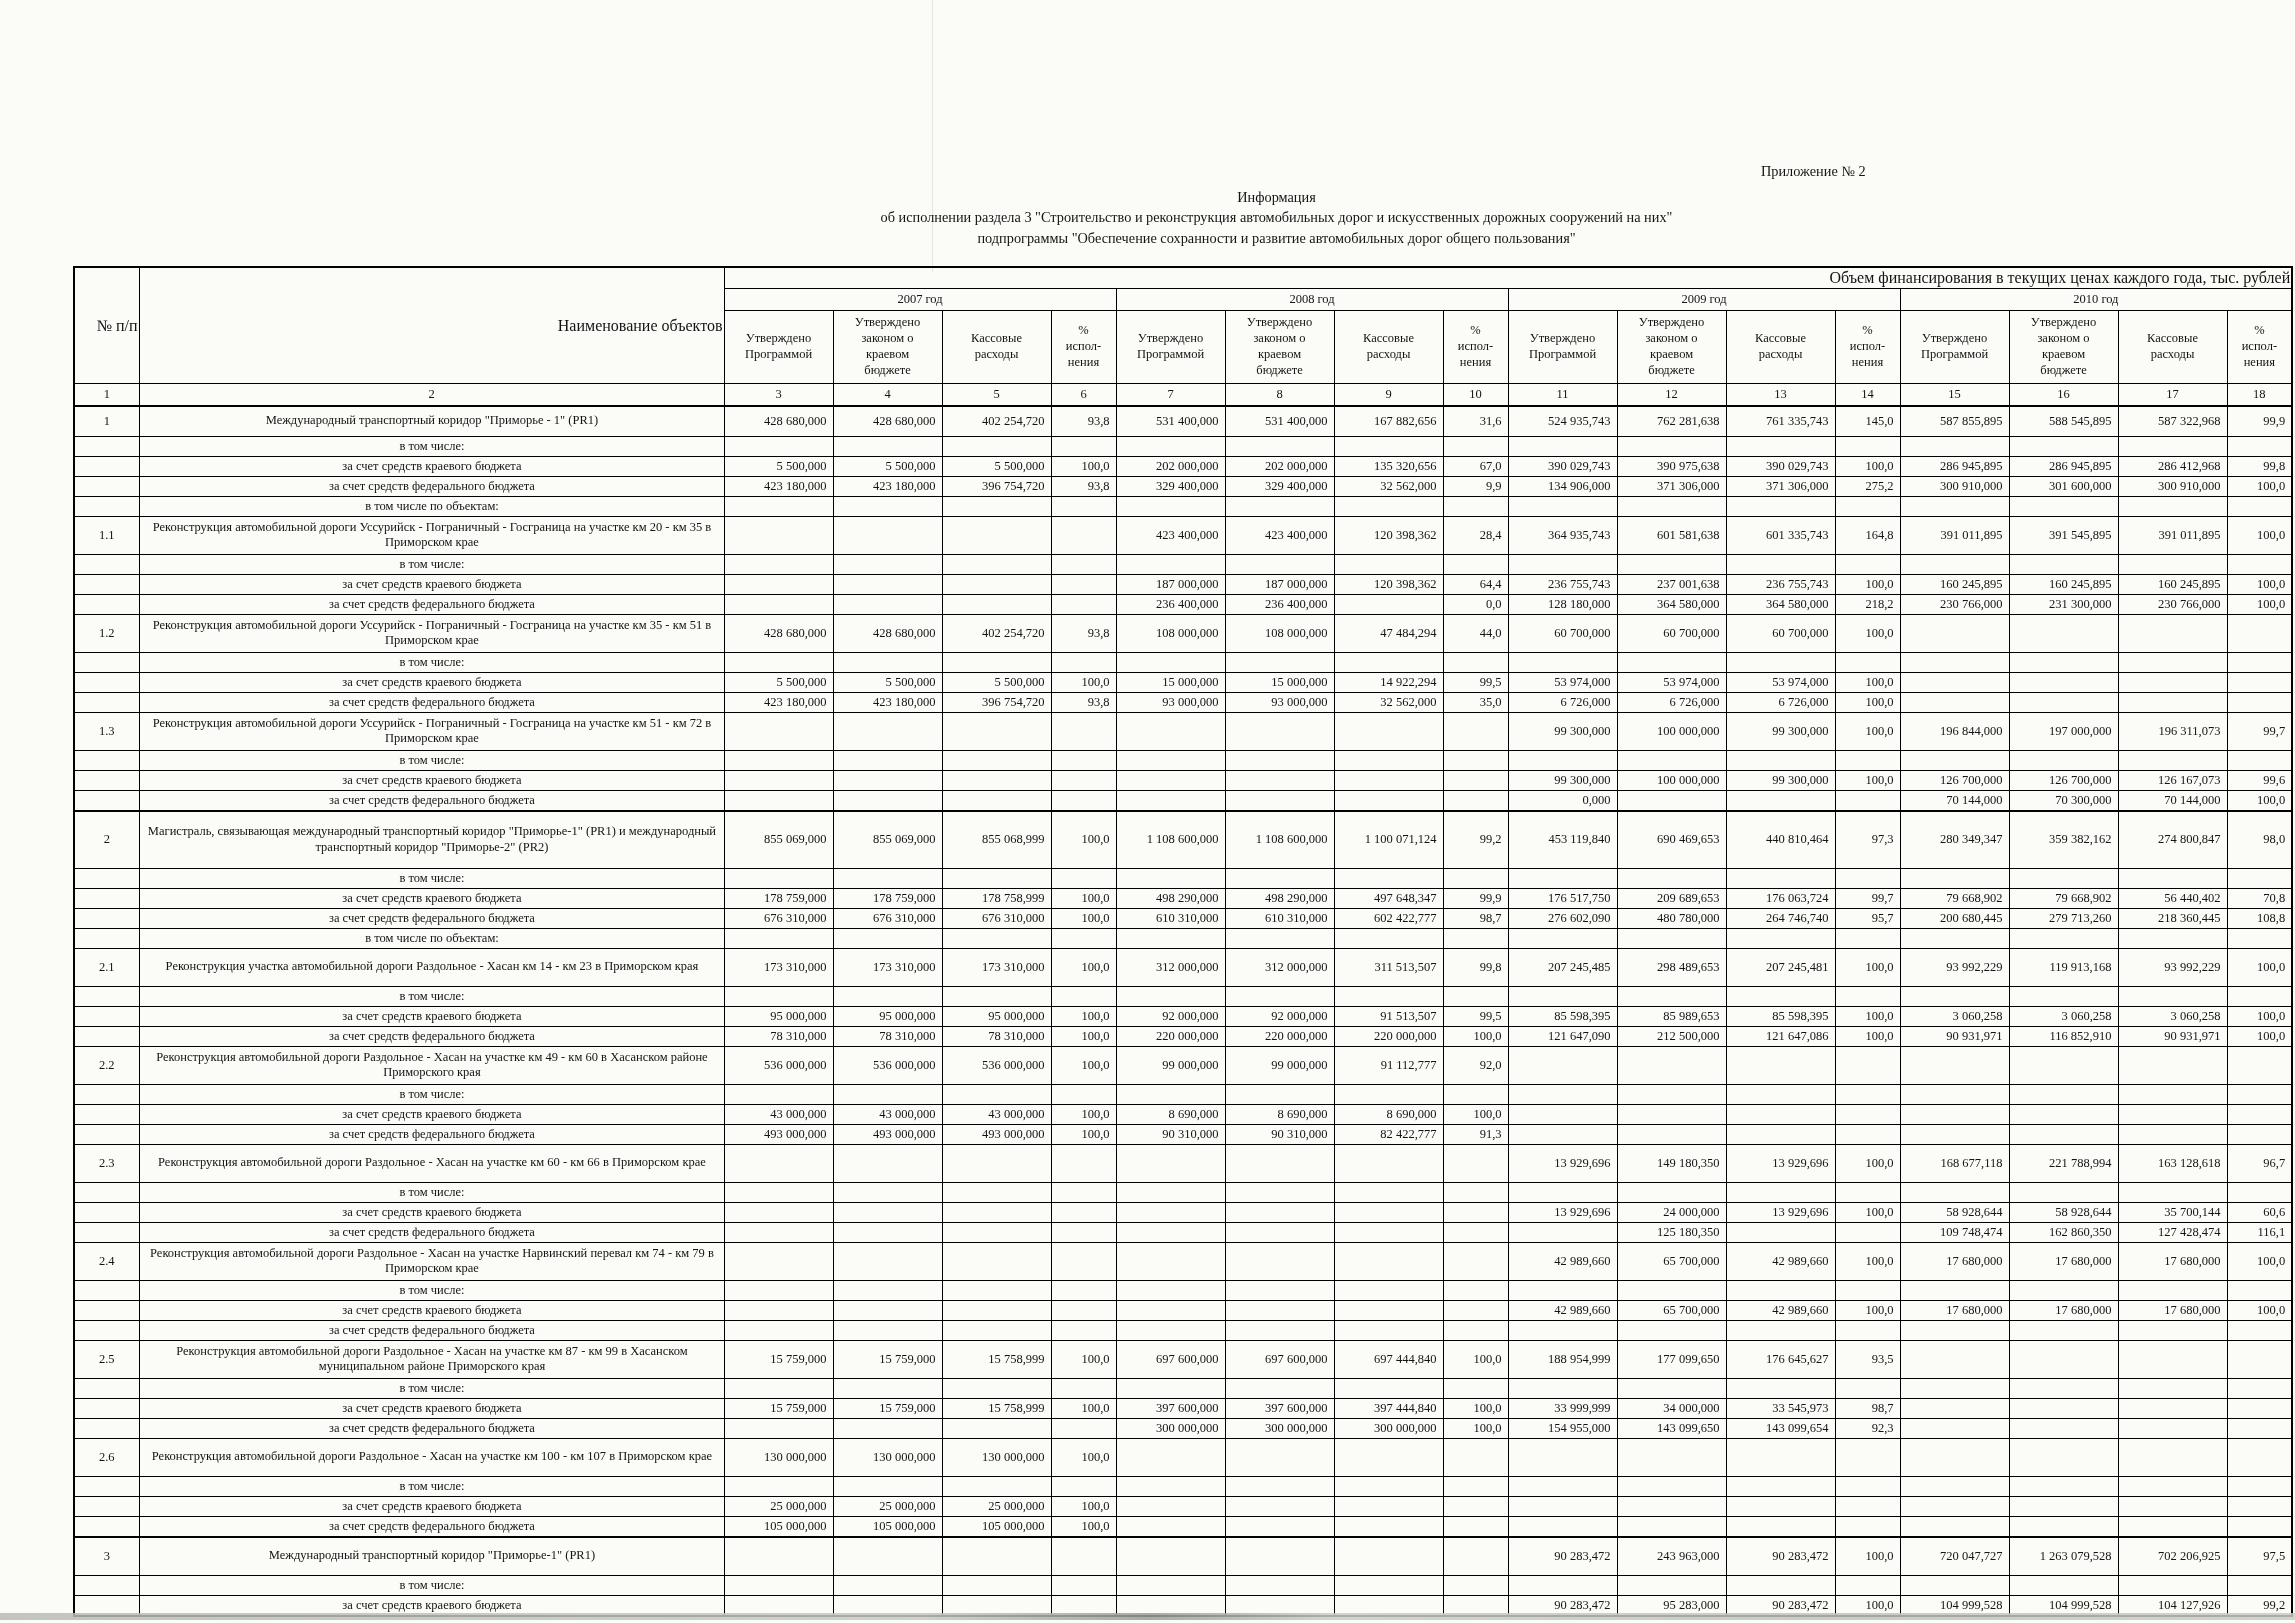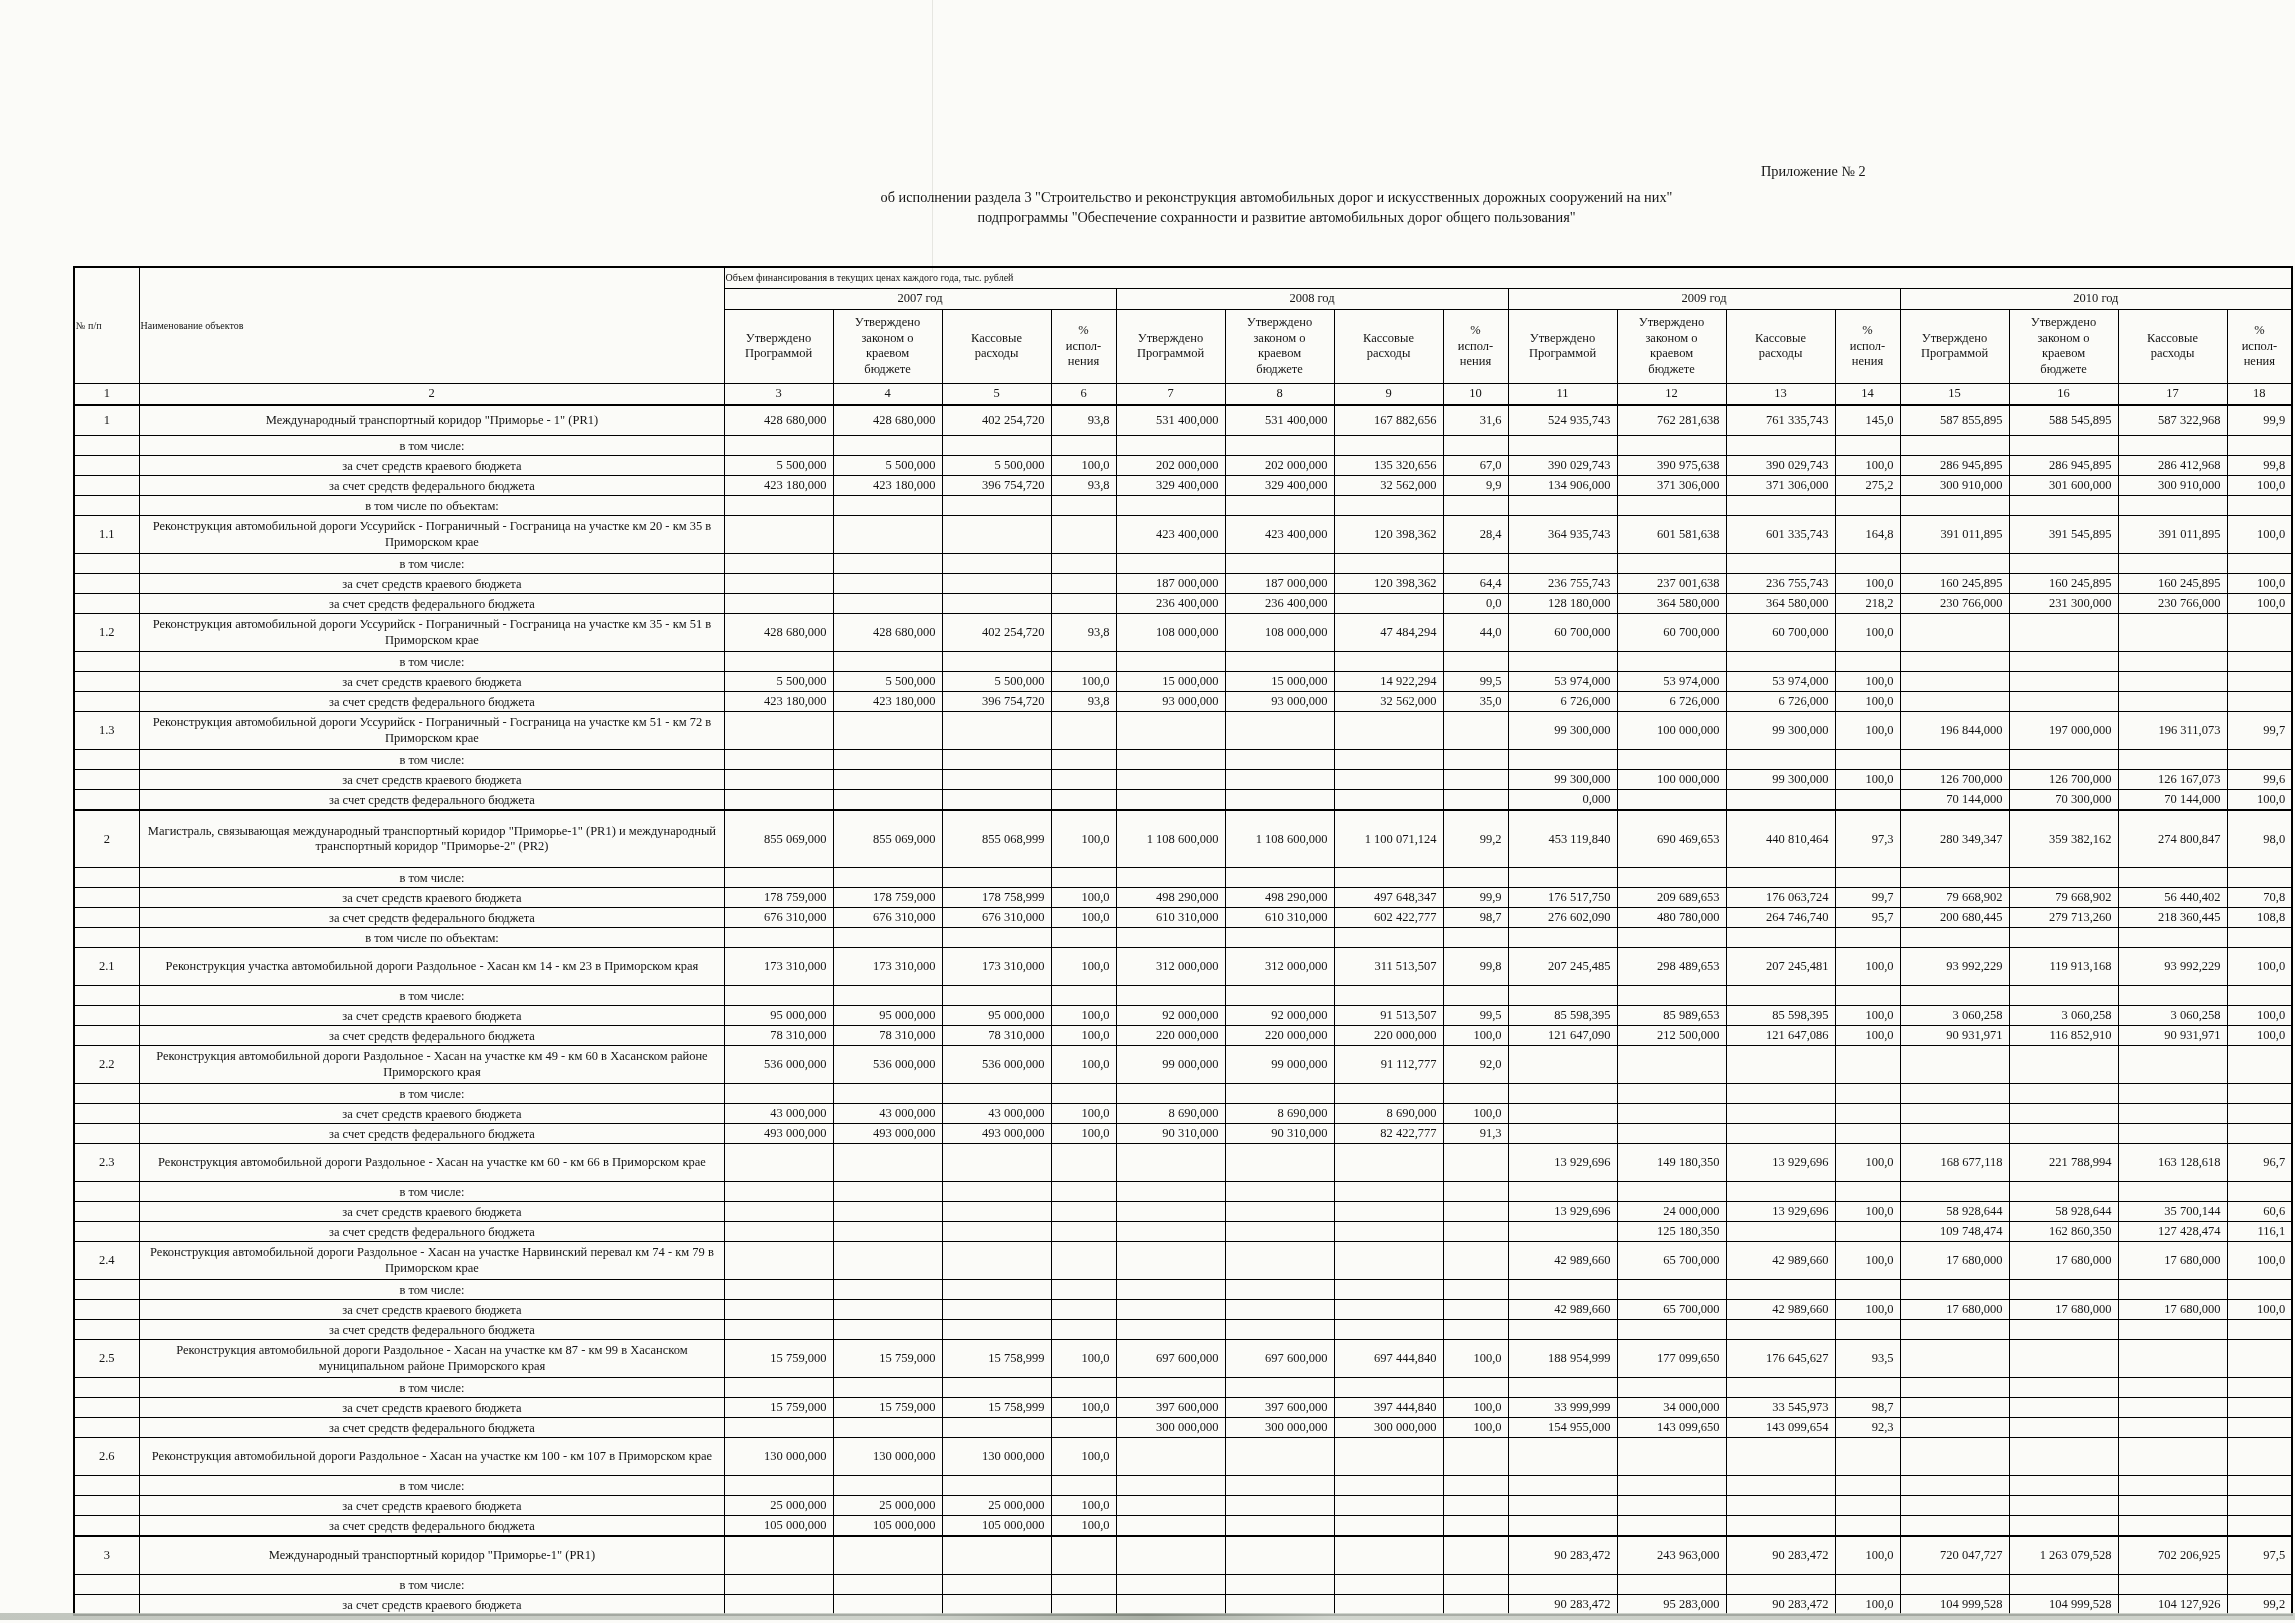--- a/index.html
+++ b/index.html
@@ -11,21 +11,21 @@
   .fold-line{position:absolute;left:932px;top:0;width:1.4px;height:272px;background:#e6e6e1;}
   .appendix{position:absolute;top:163px;left:1761px;font-size:14.3px;white-space:nowrap;}
   .title-block{position:absolute;top:187px;left:259px;width:2035px;text-align:center;font-size:14.3px;line-height:20.3px;}
   .fin-table{
     position:absolute;top:266px;left:73px;width:2216px;
     border-collapse:collapse;table-layout:fixed;
     font-size:12.5px;border:2.8px solid #000;
   }
   .fin-table th,.fin-table td{border:1.4px solid #000;font-weight:normal;vertical-align:middle;overflow:hidden;}
   .w-npp{width:65px}.w-name{width:585px}.w-a{width:109px}.w-p{width:65px}
-  .h-bar th{height:17.6px;font-size:10px;text-align:left;}
+  .h-bar th{height:17.6px;font-size:16px;text-align:right;}
   .h-years th{height:18.5px;text-align:center;}
   .h-sub th{height:69px;text-align:center;white-space:pre-line;line-height:15.7px;padding:1.8px 0.9px;}
   .h-nums td{height:18.5px;text-align:center;border-bottom:2.8px solid #000;}
   .c-npp,.c-name{text-align:center;}
   tr.s td{height:17px;}
   tr.o td{height:35px;}
   tr.r1 td{height:27px;}
   tr.r2 td{height:54px;}
   tr.sec td{border-top:2.8px solid #000;}
   .c-num{text-align:center;}
@@ -38,20 +38,21 @@
   }
 </style>
 </head>
 <body>
 
 <div class="fold-line"></div>
 
 <div class="appendix">Приложение № 2</div>
 
 <div class="title-block">
+  <div>Информация</div>
   <div>об исполнении раздела 3 "Строительство и реконструкция автомобильных дорог и искусственных дорожных сооружений на них"</div>
   <div>подпрограммы "Обеспечение сохранности и развитие автомобильных дорог общего пользования"</div>
 </div>
 
 <table class="fin-table">
   <colgroup>
     <col class="w-npp">
       <col class="w-name">
     <col class="w-a">
       <col class="w-a">

